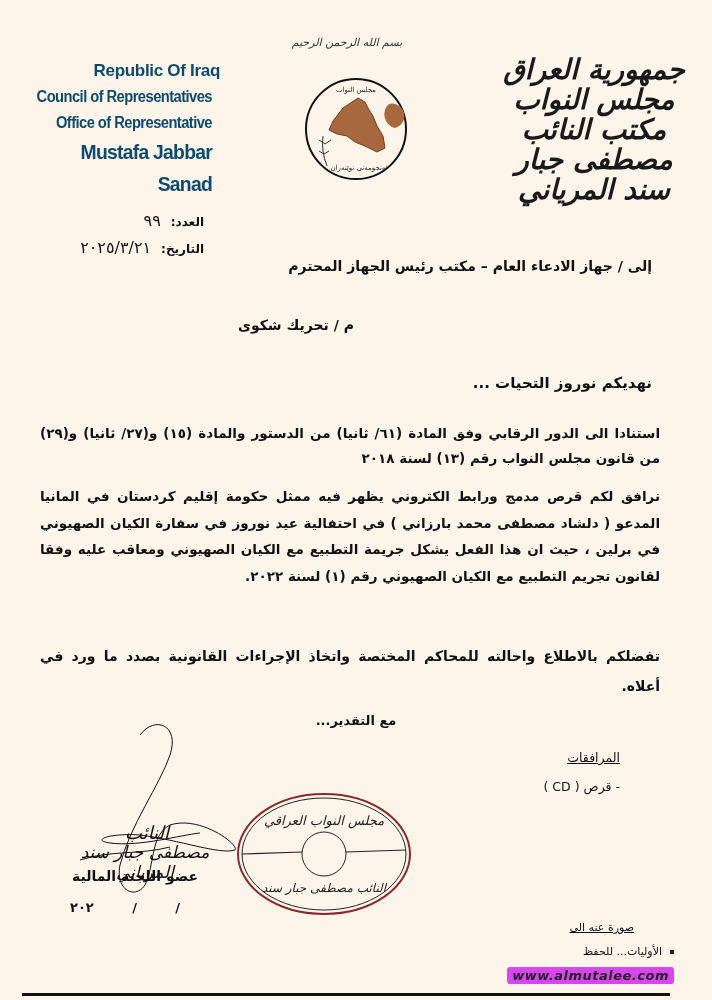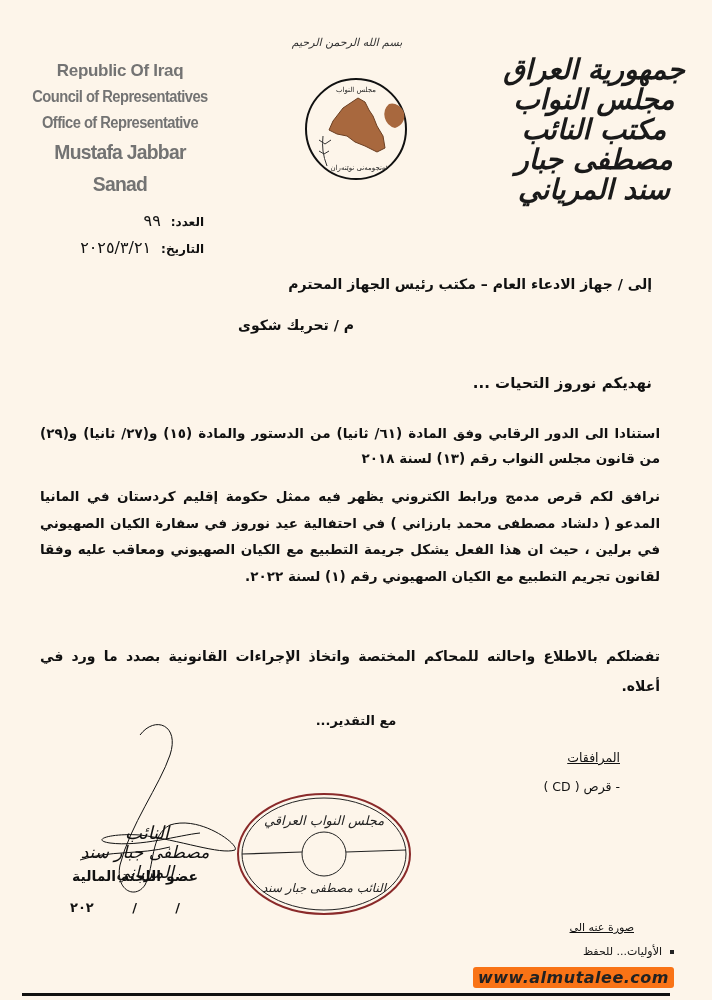--- a/index.html
+++ b/index.html
@@ -2,22 +2,22 @@
 <html><head>
 <meta charset="utf-8">
 <style>
   * { box-sizing: border-box; margin: 0; padding: 0; }
   html, body { width: 712px; height: 1000px; background: #fdf5ea; overflow: hidden; }
   body { position: relative; font-family: "DejaVu Sans", sans-serif; color: #111; }
 
   .abs { position: absolute; }
 
   
-  .en-header { left: 20px; top: 58px; width: 200px; text-align: center;
-    font-family: "Liberation Sans Narrow", "Liberation Sans", sans-serif; font-weight: bold; color: #737373; }
+  .en-header { left: 20px; top: 58px; width: 200px; text-align: right;
+    font-family: "Liberation Sans Narrow", "Liberation Sans", sans-serif; font-weight: bold; color: #0c4a6e; }
   .en-header .l1 { font-size: 17px; line-height: 26px; letter-spacing: -0.3px; }
   .en-header .l2 { font-size: 16px; line-height: 26px; letter-spacing: -0.6px; transform: scaleX(0.92); }
   .en-header .l3 { font-size: 16px; line-height: 26px; letter-spacing: -0.6px; transform: scaleX(0.92); }
   .en-header .l4 { font-size: 21px; line-height: 32px; letter-spacing: -0.8px; transform: scaleX(0.92); }
 
   
   .ar-header { right: 18px; top: 55px; width: 200px; text-align: center; direction: rtl;
     font-family: "DejaVu Serif", serif; color: #1a1a1a; font-style: italic; }
   .ar-header div { font-size: 28px; line-height: 30px; font-weight: bold; }
 
@@ -29,41 +29,41 @@
   .emblem { left: 303px; top: 76px; width: 106px; height: 106px; }
 
   
   .meta { left: 44px; top: 208px; width: 160px; direction: rtl; }
   .meta-row { display: flex; align-items: baseline; gap: 10px; line-height: 26px; }
   .meta-label { font-weight: bold; font-size: 12px; }
   .meta-value { font-size: 16px; font-family: "DejaVu Sans", sans-serif; }
 
   
   .ar { direction: rtl; text-align: right; }
-  .addressee { right: 60px; top: 276px; width: 420px; font-weight: bold; font-size: 14px; }
+  .addressee { right: 60px; top: 258px; width: 420px; font-weight: bold; font-size: 14px; }
   .subject { left: 0; width: 592px; top: 317px; text-align: center; font-weight: bold; font-size: 14px; direction: rtl; }
   .greeting { right: 60px; top: 374px; width: 300px; font-weight: bold; font-size: 15px; }
 
   .para { right: 52px; width: 620px; font-size: 13.5px; font-weight: bold; line-height: 25px; text-align: justify; text-align-last: right; direction: rtl; }
   .p1 { top: 421px; }
   .p2 { top: 483px; line-height: 26.5px; }
   .p3 { top: 641px; font-size: 14px; line-height: 30px; }
   .highlight { font-weight: 900; }
 
   .closing { left: 0; width: 712px; top: 713px; text-align: center; font-weight: bold; font-size: 13px; direction: rtl; padding-left: 0; }
 
   .attach-title { right: 92px; top: 750px; font-size: 12.5px; text-decoration: underline; direction: rtl; }
   .attach-item { right: 92px; top: 779px; font-size: 12.5px; direction: rtl; }
 
   .cc-title { right: 78px; top: 921px; font-size: 11px; text-decoration: underline; direction: rtl; }
   .cc-item { right: 38px; top: 945px; font-size: 11px; direction: rtl; display: flex; gap: 8px; align-items: center; }
   .bullet { width: 4px; height: 4px; background: #222; display: inline-block; }
 
   .watermark { right: 38px; top: 967px; font-family: "DejaVu Sans", sans-serif; font-style: italic; font-weight: bold;
-    font-size: 16px; color: #222; background: #f97316; padding: 1px 5px; border-radius: 3px; letter-spacing: 0.5px; }
+    font-size: 13px; color: #222; background: #d946ef; padding: 1px 5px; border-radius: 3px; letter-spacing: 0.5px; }
 
   .bottom-rule { left: 22px; width: 648px; top: 993px; height: 3px; background: #111; }
 
   
   .sig-title { left: 62px; top: 822px; width: 170px; text-align: center; direction: rtl; font-family: "DejaVu Serif", serif;
     font-style: italic; font-size: 18px; }
   .sig-name { left: 55px; top: 842px; width: 180px; text-align: center; direction: rtl; font-family: "DejaVu Serif", serif;
     font-style: italic; font-size: 17px; }
   .sig-role { left: 60px; top: 868px; width: 150px; text-align: center; direction: rtl; font-weight: bold; font-size: 14px; }
   .sig-date { left: 70px; top: 900px; width: 110px; direction: ltr; display: flex; justify-content: space-between; font-weight: bold; font-size: 13px; }

